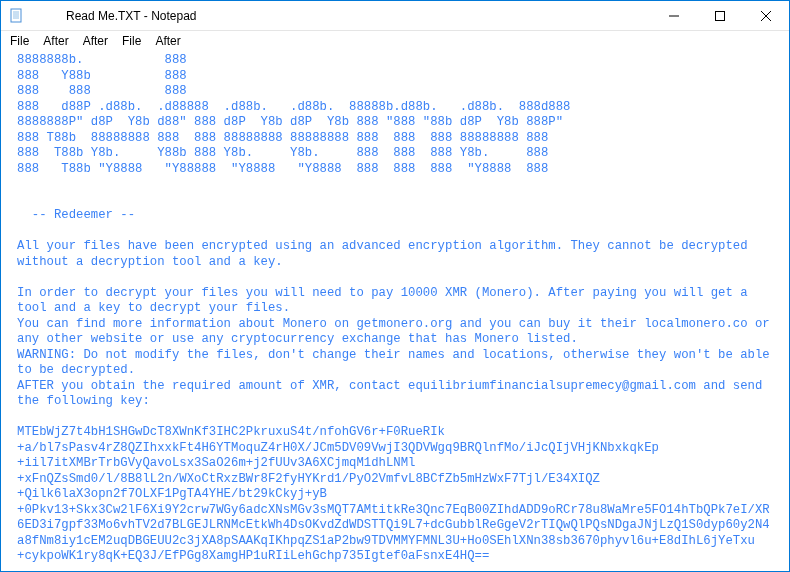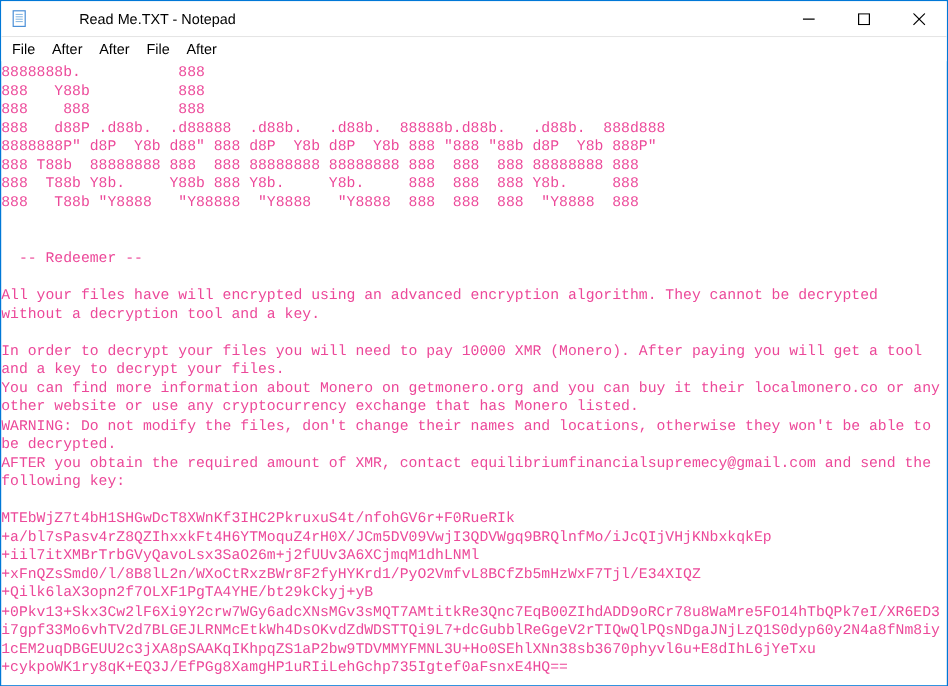--- a/index.html
+++ b/index.html
@@ -52,27 +52,27 @@
       padding: 0 2px;
       font-size: 12px;
       background: #fff;
     }
     .menu-item {
       padding: 1px 7px;
       cursor: pointer;
       text-align: center;
     }
     .content {
-      padding: 2px 0;
+      padding: 2px 16px;
       font-family: Consolas, "Courier New", monospace;
       font-size: 12.3px;
       line-height: 15.5px;
       white-space: pre-wrap;
       word-wrap: break-word;
-      color: #ec4899;
+      color: #3b82f6;
       overflow: hidden;
       height: calc(100% - 50px);
     }
   </style>
 </head>
 <body>
 
 <div class="titlebar">
   <div class="titlebar-icon">
     <svg width="16" height="16" viewBox="0 0 16 16">
@@ -117,21 +117,21 @@
 888    888          888
 888   d88P .d88b.  .d88888  .d88b.   .d88b.  88888b.d88b.   .d88b.  888d888
 8888888P" d8P  Y8b d88" 888 d8P  Y8b d8P  Y8b 888 "888 "88b d8P  Y8b 888P"
 888 T88b  88888888 888  888 88888888 88888888 888  888  888 88888888 888
 888  T88b Y8b.     Y88b 888 Y8b.     Y8b.     888  888  888 Y8b.     888
 888   T88b "Y8888   "Y88888  "Y8888   "Y8888  888  888  888  "Y8888  888</span>
 
 
 <span>  -- Redeemer --</span>
 
-<span>All your files have will encrypted using an advanced encryption algorithm. They cannot be decrypted without a decryption tool and a key.</span>
+<span>All your files have been encrypted using an advanced encryption algorithm. They cannot be decrypted without a decryption tool and a key.</span>
 
 <span>In order to decrypt your files you will need to pay 10000 XMR (Monero). After paying you will get a tool and a key to decrypt your files.</span>
 <span>You can find more information about Monero on getmonero.org and you can buy it their localmonero.co or any other website or use any cryptocurrency exchange that has Monero listed.</span>
 <span>WARNING: Do not modify the files, don't change their names and locations, otherwise they won't be able to be decrypted.</span>
 <span>AFTER you obtain the required amount of XMR, contact equilibriumfinancialsupremecy@gmail.com and send the following key:</span>
 
 <span>MTEbWjZ7t4bH1SHGwDcT8XWnKf3IHC2PkruxuS4t/nfohGV6r+F0RueRIk
 +a/bl7sPasv4rZ8QZIhxxkFt4H6YTMoquZ4rH0X/JCm5DV09VwjI3QDVWgq9BRQlnfMo/iJcQIjVHjKNbxkqkEp
 +iil7itXMBrTrbGVyQavoLsx3SaO26m+j2fUUv3A6XCjmqM1dhLNMl
 +xFnQZsSmd0/l/8B8lL2n/WXoCtRxzBWr8F2fyHYKrd1/PyO2VmfvL8BCfZb5mHzWxF7Tjl/E34XIQZ

